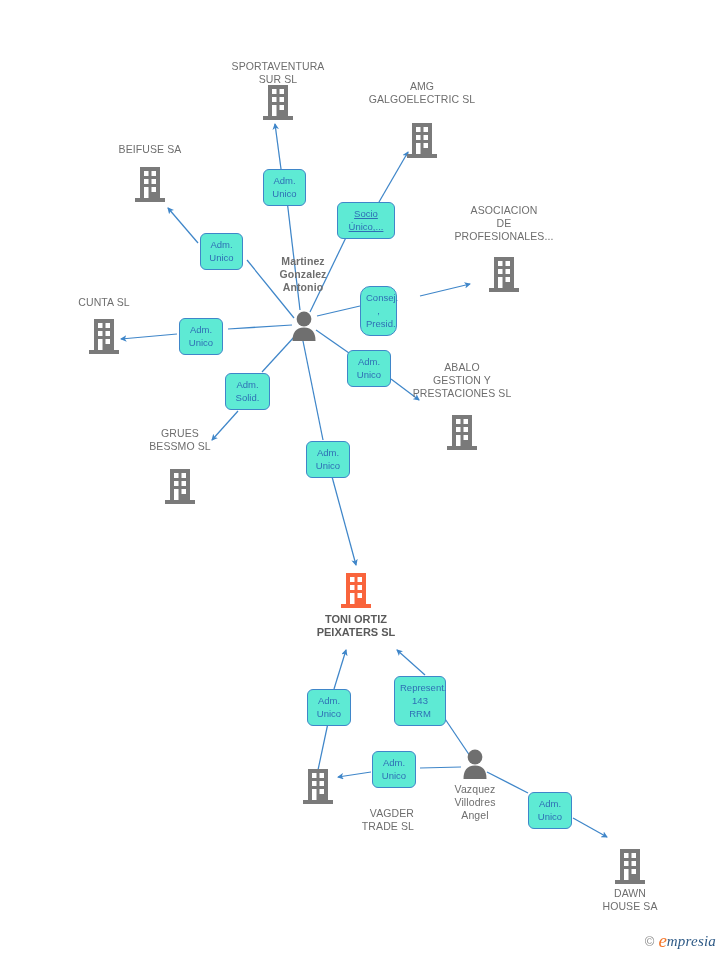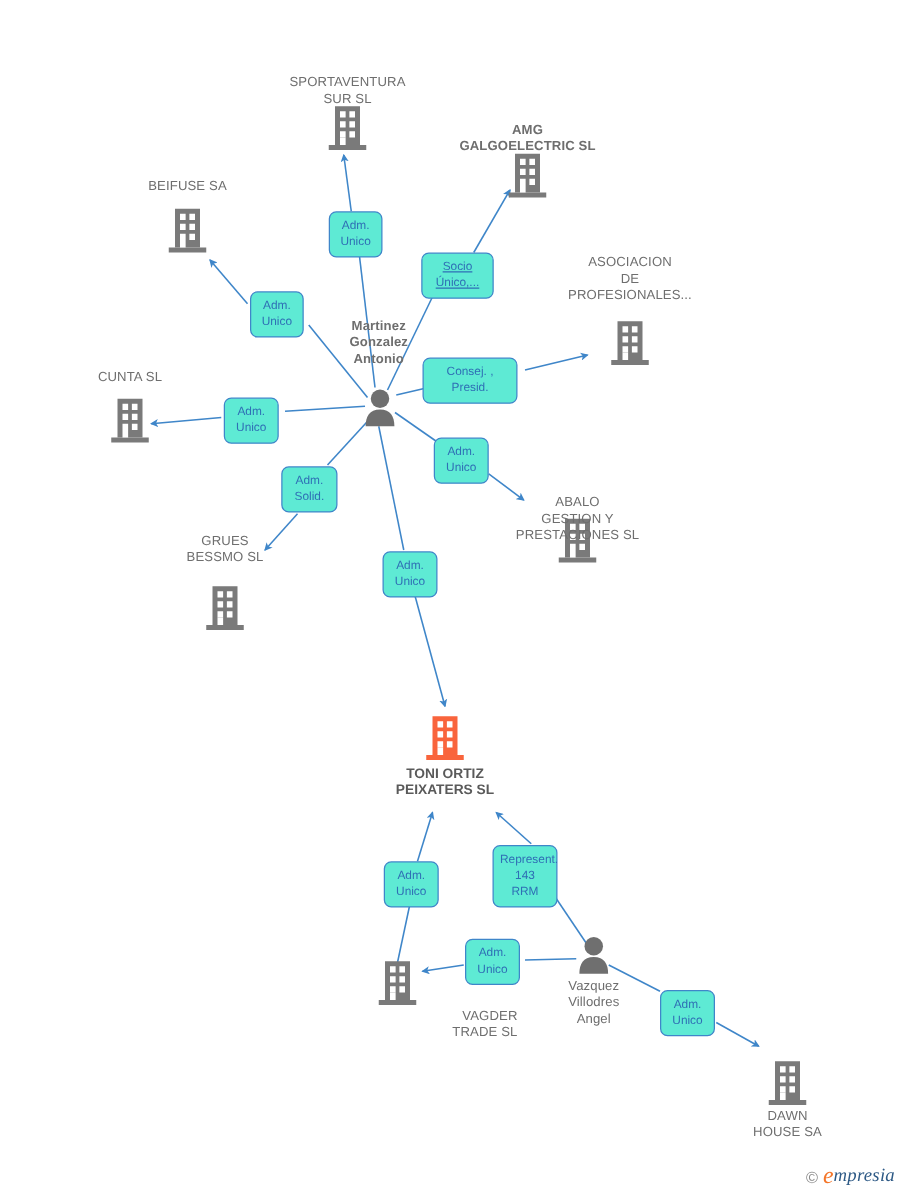--- a/index.html
+++ b/index.html
@@ -149,21 +149,21 @@
         <rect x="3" y="34" width="30" height="4" fill="#7a7a7a"></rect>
         <rect x="12" y="7" width="4.5" height="5" fill="#ffffff"></rect>
         <rect x="19.5" y="7" width="4.5" height="5" fill="#ffffff"></rect>
         <rect x="12" y="15" width="4.5" height="5" fill="#ffffff"></rect>
         <rect x="19.5" y="15" width="4.5" height="5" fill="#ffffff"></rect>
         <rect x="12" y="23" width="4.5" height="5" fill="#ffffff"></rect>
         <rect x="19.5" y="23" width="4.5" height="5" fill="#ffffff"></rect>
         <rect x="12" y="28" width="4.5" height="6" fill="#ffffff"></rect>
       </svg>
     </div>
-    <div class="caption" style="left:337px;top:98px;font-weight:bold;">AMG
+    <div class="caption" style="left:337px;top:80px;">AMG
 GALGOELECTRIC SL</div>
   </div>
 
   <div class="node">
     <div class="icon" style="left:132px;top:164px;">
       <svg width="36" height="40" viewBox="0 0 36 40" aria-hidden="true">
         <rect x="8" y="3" width="20" height="31" fill="#7a7a7a"></rect>
         <rect x="3" y="34" width="30" height="4" fill="#7a7a7a"></rect>
         <rect x="12" y="7" width="4.5" height="5" fill="#ffffff"></rect>
         <rect x="19.5" y="7" width="4.5" height="5" fill="#ffffff"></rect>
@@ -232,21 +232,21 @@
         <rect x="3" y="34" width="30" height="4" fill="#7a7a7a"></rect>
         <rect x="12" y="7" width="4.5" height="5" fill="#ffffff"></rect>
         <rect x="19.5" y="7" width="4.5" height="5" fill="#ffffff"></rect>
         <rect x="12" y="15" width="4.5" height="5" fill="#ffffff"></rect>
         <rect x="19.5" y="15" width="4.5" height="5" fill="#ffffff"></rect>
         <rect x="12" y="23" width="4.5" height="5" fill="#ffffff"></rect>
         <rect x="19.5" y="23" width="4.5" height="5" fill="#ffffff"></rect>
         <rect x="12" y="28" width="4.5" height="6" fill="#ffffff"></rect>
       </svg>
     </div>
-    <div class="caption" style="left:377px;top:361px;margin-top:35px;">ABALO
+    <div class="caption" style="left:377px;top:361px;">ABALO
 GESTION Y
 PRESTACIONES SL</div>
   </div>
 
   <div class="node">
     <div class="icon" style="left:162px;top:466px;">
       <svg width="36" height="40" viewBox="0 0 36 40" aria-hidden="true">
         <rect x="8" y="3" width="20" height="31" fill="#7a7a7a"></rect>
         <rect x="3" y="34" width="30" height="4" fill="#7a7a7a"></rect>
         <rect x="12" y="7" width="4.5" height="5" fill="#ffffff"></rect>
@@ -330,21 +330,21 @@
 
   <div class="rel" style="left:263px;top:169px;width:43px;">Adm.
 Unico</div>
 
   <div class="rel" style="left:337px;top:202px;width:58px;text-decoration:underline;">Socio
 Único,...</div>
 
   <div class="rel" style="left:200px;top:233px;width:43px;">Adm.
 Unico</div>
 
-  <div class="rel" style="left:338px;top:286px;width:76px;">Consej. ,
+  <div class="rel" style="left:360px;top:286px;width:37px;border-radius:10px;">Consej. ,
 Presid.</div>
 
   <div class="rel" style="left:179px;top:318px;width:44px;">Adm.
 Unico</div>
 
   <div class="rel" style="left:347px;top:350px;width:44px;">Adm.
 Unico</div>
 
   <div class="rel" style="left:225px;top:373px;width:45px;">Adm.
 Solid.</div>

